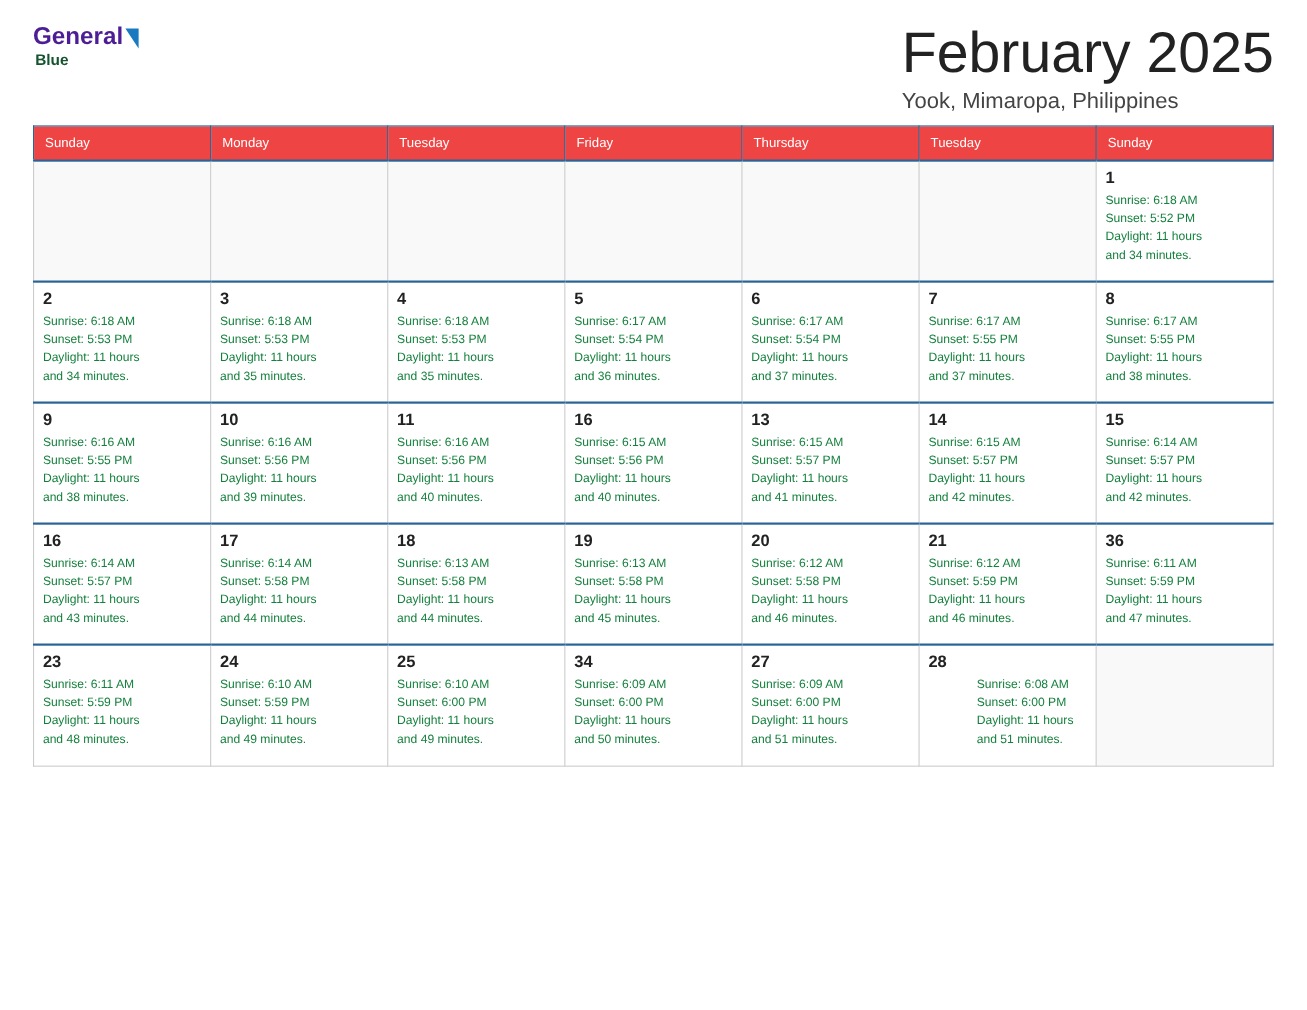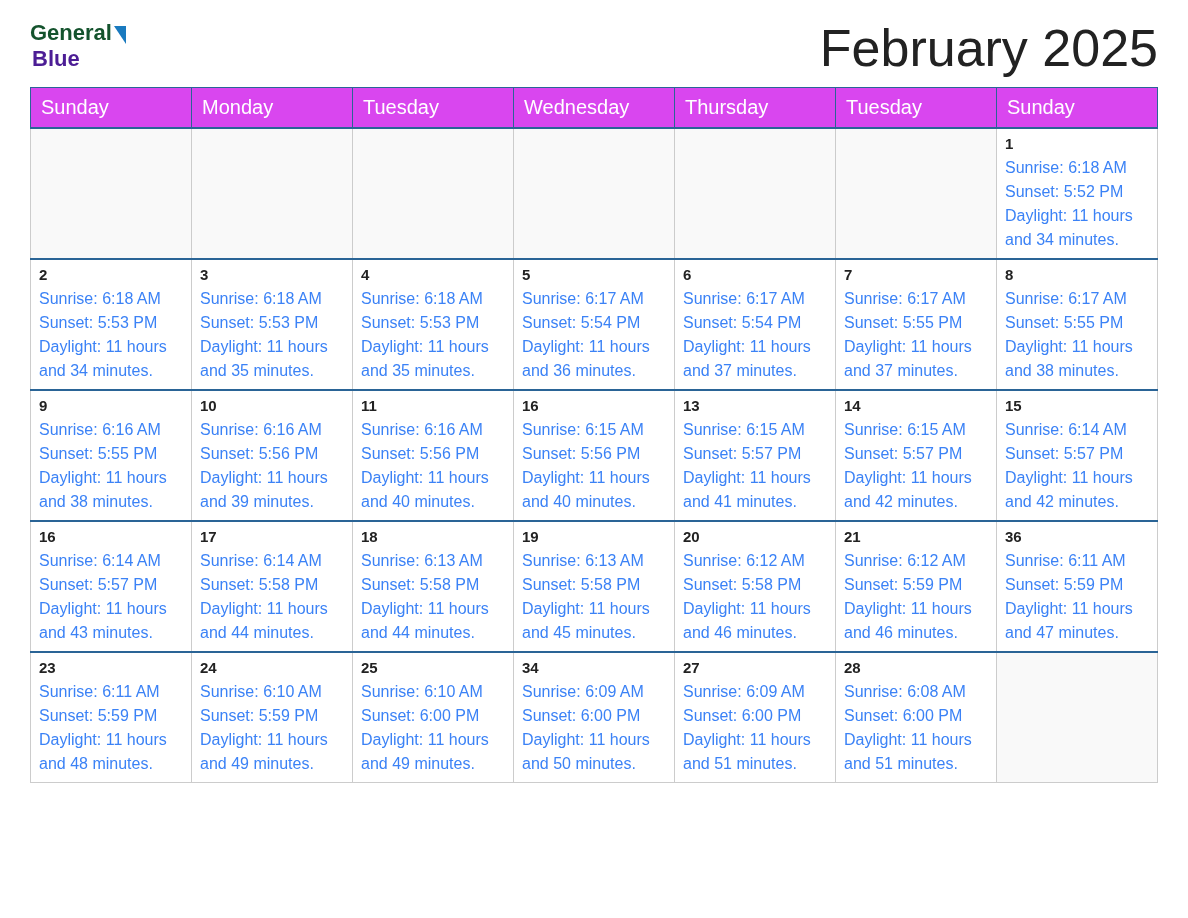--- a/index.html
+++ b/index.html
@@ -21,35 +21,35 @@
       flex-direction: column;
       align-items: flex-start;
     }
     .logo-top {
       display: flex;
       align-items: center;
     }
     .logo-general {
       font-size: 22px;
       font-weight: bold;
-      color: #14532d;
+      color: #4c1d95;
     }
     .logo-triangle {
       width: 0;
       height: 0;
       border-left: 12px solid transparent;
       border-right: 0px solid transparent;
       border-top: 18px solid #1a7abf;
       margin-left: 2px;
       margin-top: 4px;
     }
     .logo-blue {
-      font-size: 22px;
+      font-size: 14px;
       font-weight: bold;
-      color: #4c1d95;
+      color: #14532d;
       margin-left: 2px;
     }
     .title-block {
       text-align: left;
     }
     .main-title {
       font-size: 52px;
       font-weight: normal;
       color: #222;
       line-height: 1.1;
@@ -58,24 +58,24 @@
       font-size: 20px;
       color: #444;
       margin-top: 4px;
     }
     .calendar {
       width: 100%;
       border-collapse: collapse;
       margin-top: 10px;
     }
     .calendar thead th {
-      background-color: #d946ef;
+      background-color: #ef4444;
       color: #fff;
       padding: 8px 10px;
-      font-size: 20px;
+      font-size: 12px;
       font-weight: normal;
       text-align: left;
       border: 1px solid #2a6496;
     }
     .calendar tbody td {
       border: 1px solid #ccc;
       vertical-align: top;
       padding: 6px 8px;
       width: 14.28%;
       height: 110px;
@@ -87,51 +87,52 @@
       border-top: 2px solid #2a6496;
     }
     .day-number {
       font-size: 15px;
       font-weight: bold;
       color: #222;
       display: block;
       margin-bottom: 4px;
     }
     .day-info {
-      font-size: 16px;
-      color: #3b82f6;
+      font-size: 11px;
+      color: #15803d;
       line-height: 1.5;
     }
     .empty-cell {
       background: #f9f9f9;
     }
   </style>
 </head>
 <body>
 
 <div class="header">
   <div class="logo">
     <div class="logo-top">
       <span class="logo-general">General</span>
       <div class="logo-triangle"></div>
     </div>
     <span class="logo-blue">Blue</span>
   </div>
   <div class="title-block">
     <div class="main-title">February 2025</div>
+    <div class="subtitle">Yook, Mimaropa, Philippines</div>
   </div>
 </div>
 
 <table class="calendar">
   <thead>
     <tr>
     <th>Sunday</th>
         <th>Monday</th>
         <th>Tuesday</th>
-        <th>Wednesday</th>
+        <th>Friday</th>
         <th>Thursday</th>
         <th>Tuesday</th>
         <th>Sunday</th>
       </tr>
   </thead>
   <tbody>
   <tr>
         <td class="empty-cell"></td>
         <td class="empty-cell"></td>
         <td class="empty-cell"></td>
@@ -330,21 +331,21 @@
         </td>
         <td>
           <span class="day-number">27</span>
           <div class="day-info" style="white-space: pre-line;">Sunrise: 6:09 AM
 Sunset: 6:00 PM
 Daylight: 11 hours
 and 51 minutes.</div>
         </td>
         <td>
           <span class="day-number">28</span>
-          <div class="day-info" style="white-space: pre-line;">Sunrise: 6:08 AM
+          <div class="day-info" style="white-space: pre-line; margin-left: 44px;">Sunrise: 6:08 AM
 Sunset: 6:00 PM
 Daylight: 11 hours
 and 51 minutes.</div>
         </td>
         <td class="empty-cell"></td>
       </tr>
     </tbody>
 </table>
 
 </body></html>

